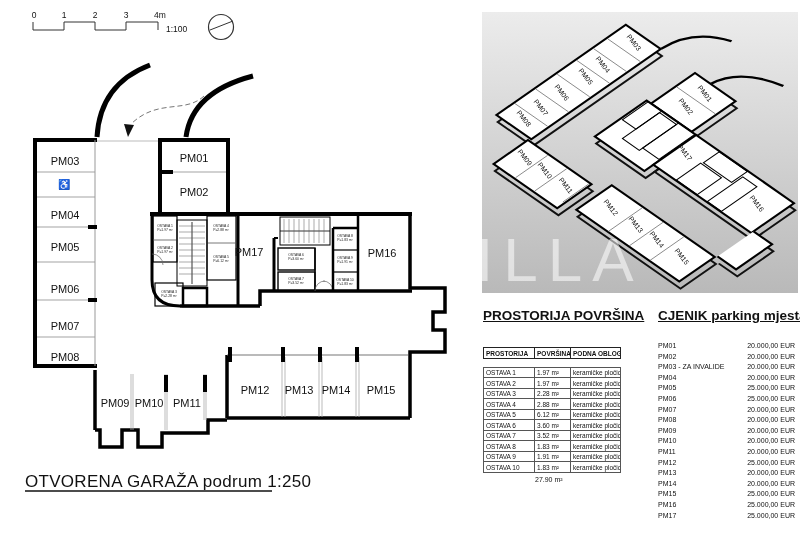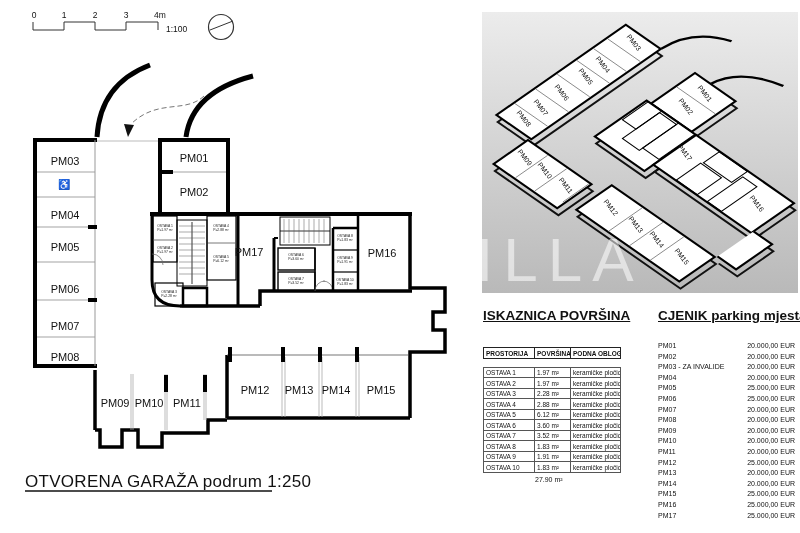--- a/index.html
+++ b/index.html
@@ -301,21 +301,21 @@
         <text class="iso-label" x="152" y="214" transform="rotate(52 152 214)" text-anchor="middle">PM13</text>
         <text class="iso-label" x="173" y="229" transform="rotate(52 173 229)" text-anchor="middle">PM14</text>
         <text class="iso-label" x="198" y="246" transform="rotate(52 198 246)" text-anchor="middle">PM15</text>
         <text class="iso-label" x="273" y="193" transform="rotate(52 273 193)" text-anchor="middle">PM16</text>
         <text class="iso-label" x="201" y="142" transform="rotate(52 201 142)" text-anchor="middle">PM17</text>
       </g>
     </svg>
   </div>
 
   
-  <div class="section-title" id="area-title">ISKAZNICA POVRŠINA</div>
+  <div class="section-title" id="area-title">PROSTORIJA POVRŠINA</div>
   <div class="section-title" id="price-title">CJENIK  parking mjesta</div>
 
   <div id="area-table">
     <div class="ahead">
       <div class="acell c0">PROSTORIJA</div>
       <div class="acell c1">POVRŠINA</div>
       <div class="acell c2">PODNA OBLOGA</div>
     </div>
     <div>
         <div class="arow">

